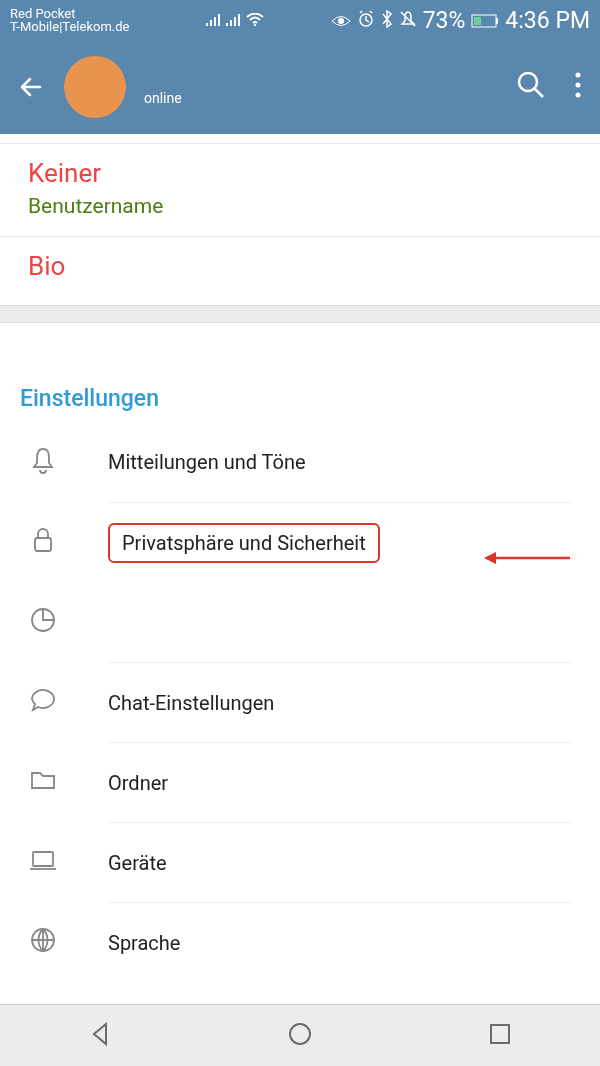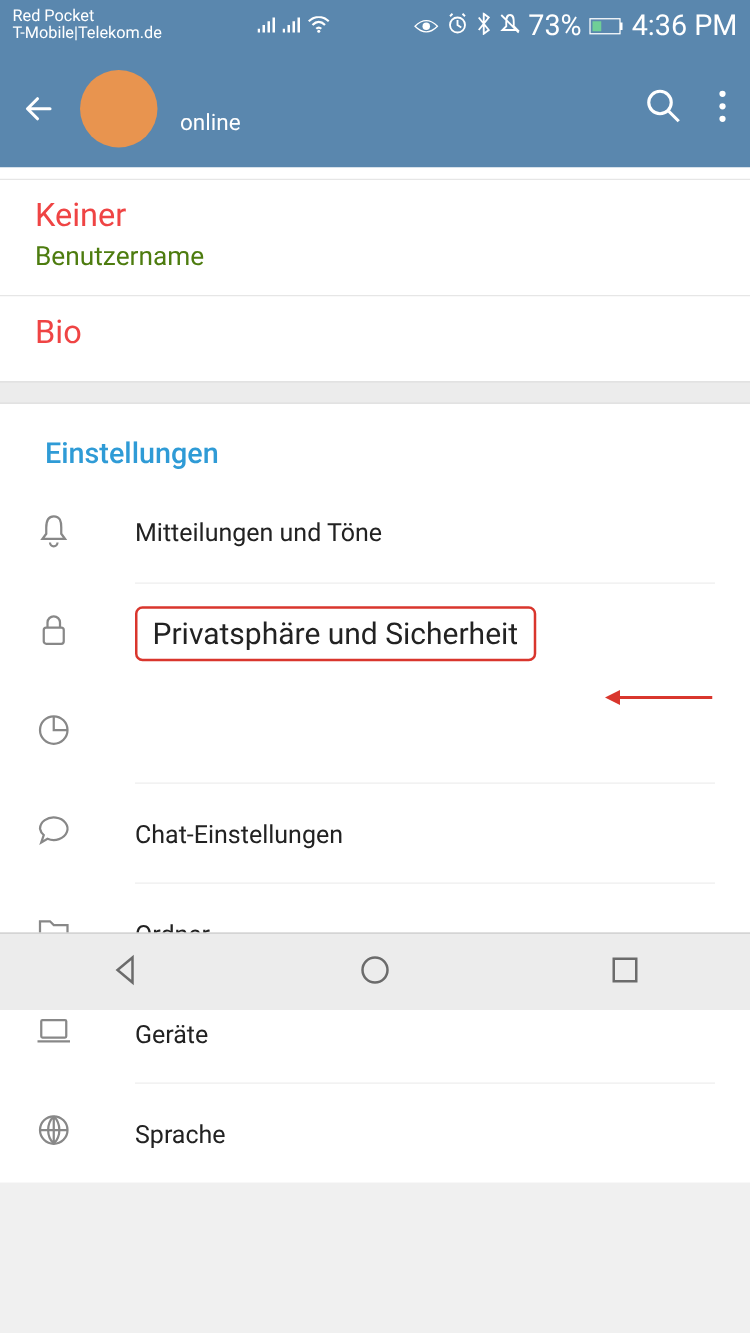--- a/index.html
+++ b/index.html
@@ -1,49 +1,49 @@
 <!DOCTYPE html>
 <html><head>
 <meta charset="utf-8">
 <style>
   * { box-sizing: border-box; margin: 0; padding: 0; }
   html, body { width: 600px; height: 1066px; font-family: -apple-system, Roboto, "Helvetica Neue", Arial, sans-serif; background: #f0f0f0; overflow: hidden; }
-  .screen { width: 600px; height: 808px; background: #fff; position: relative; }
+  .screen { width: 600px; height: 1066px; background: #fff; position: relative; }
 
   
   .status-bar { height: 40px; background: #5a87ae; color: #fff; display: flex; align-items: center; padding: 0 10px; font-size: 16px; justify-content: space-between; }
   .status-left { display: flex; flex-direction: column; line-height: 1; font-size: 13px; }
   .status-right { display: flex; align-items: center; gap: 6px; font-size: 23px; }
   .signal-icons { display: inline-flex; gap: 4px; margin-left: 10px; align-items: center; }
 
   
   .app-bar { height: 94px; background: #5a87ae; color: #fff; display: flex; align-items: center; padding: 0 18px; gap: 18px; }
   .back-arrow { width: 28px; height: 28px; display:flex; align-items:center; justify-content:center; }
   .avatar { width: 62px; height: 62px; border-radius: 50%; background: #e8944f; }
-  .app-bar-title { flex: 1; font-size: 18px; padding-top: 22px; }
+  .app-bar-title { flex: 1; font-size: 14px; padding-top: 22px; }
   .app-bar-actions { display: flex; gap: 28px; align-items: center; }
 
   
   .content { background: #fff; }
   .section-gap { height: 18px; background: #ececec; border-top:1px solid #ddd; border-bottom:1px solid #ddd;}
   .info-block { padding: 14px 28px 18px 28px; border-bottom: 1px solid #e6e6e6; }
   .info-block .value { font-size: 26px; color: #ef4444; margin-bottom: 6px; }
   .info-block .label { font-size: 21px; color: #4d7c0f; }
 
-  .section-header { padding: 26px 28px 10px 36px; color: #2f9bd6; font-size: 23px; font-weight: 500; }
+  .section-header { padding: 26px 28px 10px 20px; color: #2f9bd6; font-size: 23px; font-weight: 500; margin-top: 36px; }
 
   .setting-row { display: flex; align-items: center; padding: 0 28px; height: 80px; }
   .setting-row .icon-slot { width: 80px; display: flex; align-items: center; }
   .setting-row .icon-slot svg { width: 30px; height: 30px; stroke: #888; fill: none; stroke-width: 1.8; }
   .setting-row .label { font-size: 20px; color: #222; }
   .setting-row + .setting-row .row-inner { border-top: 1px solid #eee; }
   .row-inner { flex:1; height:100%; display:flex; align-items:center; }
 
   .highlight-box { border: 2px solid #d9362d; border-radius: 6px; padding: 6px 12px; display:inline-block; }
-  .highlight-box .label { font-size: 24px; color:#222; }
+  .highlight-box .label { font-size: 20px; color:#222; }
   .arrow-annot { position:absolute; left: 484px; top: 548px; }
 
   
   .nav-bar { position:absolute; bottom:0; left:0; right:0; height: 62px; background:#ececec; display:flex; justify-content:space-around; align-items:center; border-top:1px solid #ccc;}
   .nav-bar svg { width:28px; height:28px; stroke:#6b6b6b; fill:none; stroke-width:2; }
 </style>
 </head>
 <body>
 
 <div class="screen">

